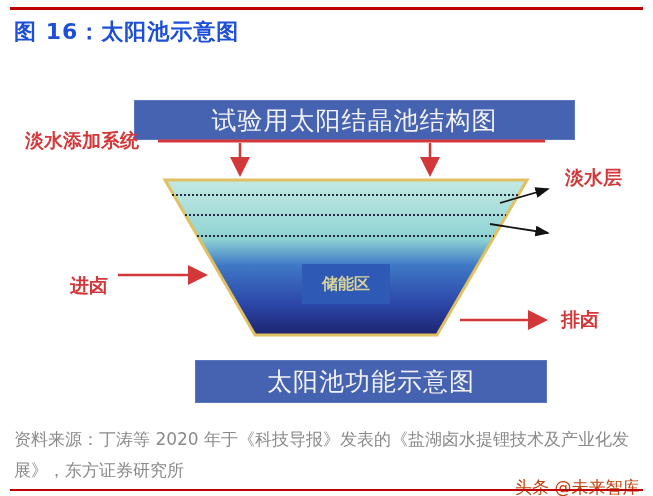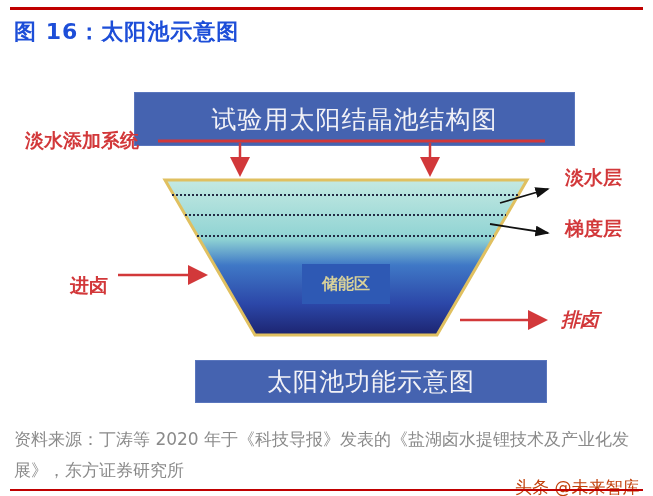--- a/index.html
+++ b/index.html
@@ -4,26 +4,26 @@
 <style>
   html, body { margin:0; padding:0; background:#ffffff; }
   body { width:653px; height:496px; position:relative; overflow:hidden;
          font-family:"DejaVu Sans", "Liberation Sans", sans-serif; }
   .abs { position:absolute; }
   .topline { left:10px; top:7px; width:633px; height:3px; background:#c00000; }
   .figtitle { left:14px; top:17px; font-size:22px; font-weight:bold; color:#1d4ed8; letter-spacing:1px; white-space:nowrap; }
   .banner { background:#4563b0; color:#f2f2f7; font-family:"DejaVu Serif","Liberation Serif",serif;
             display:flex; align-items:center; justify-content:center; font-size:25px; letter-spacing:1px;
             box-shadow: 0 0 0 1px #5a76bd inset; }
-  .banner-top { left:134px; top:92px; width:441px; height:54px; }
+  .banner-top { left:134px; top:100px; width:441px; height:40px; }
   .banner-bottom { left:195px; top:360px; width:352px; height:43px; }
   .redlabel { color:#d2383a; font-family:"DejaVu Serif","Liberation Serif",serif; font-weight:bold; font-size:19px; white-space:nowrap; line-height:1.2; }
   .lbl-fresh-sys { left:25px; top:129px; }
   .lbl-in { left:70px; top:274px; }
-  .lbl-out { left:561px; top:308px;font-style:italic; }
+  .lbl-out { left:561px; top:308px; }
   .lbl-freshlayer { left:565px; top:166px; }
   .lbl-gradient { left:565px; top:213px; line-height:31px; }
   svg.diagram { left:0; top:0; }
   .storage { left:302px; top:264px; width:88px; height:40px; background:#2e59b4;
              color:#d9d29a; font-family:"DejaVu Serif","Liberation Serif",serif; font-size:16px; font-weight:bold;
              display:flex; align-items:center; justify-content:center; }
   .source { left:14px; top:424px; width:630px; font-size:17px; color:#8a8a8a; line-height:31px; }
   .watermark { left:515px; top:460px; font-size:17px; color:#c2410c; white-space:nowrap;margin-top:16px; }
   .bottomline { left:10px; top:489px; width:633px; height:2px; background:#c00000; }
 </style>
@@ -67,21 +67,20 @@
 
   <line x1="118" y1="275" x2="203" y2="275" stroke="#d2383a" stroke-width="2.5" marker-end="url(#redhead)"></line>
   <line x1="460" y1="320" x2="543" y2="320" stroke="#d2383a" stroke-width="2.5" marker-end="url(#redhead)"></line>
 </svg>
 
 <div class="abs redlabel lbl-fresh-sys">淡水添加系统</div>
 <div class="abs redlabel lbl-in">进卤</div>
 <div class="abs redlabel lbl-out">排卤</div>
 <div class="abs redlabel lbl-freshlayer">淡水层</div>
 <div class="abs redlabel lbl-gradient">
-  <div>梯度层</div>
 </div>
 
 <div class="abs storage">储能区</div>
 
 <div class="abs banner banner-bottom">太阳池功能示意图</div>
 
 <div class="abs source">资料来源：丁涛等 2020 年于《科技导报》发表的《盐湖卤水提锂技术及产业化发展》，东方证券研究所</div>
 <div class="abs watermark">头条 @未来智库</div>
 <div class="abs bottomline"></div>
 

